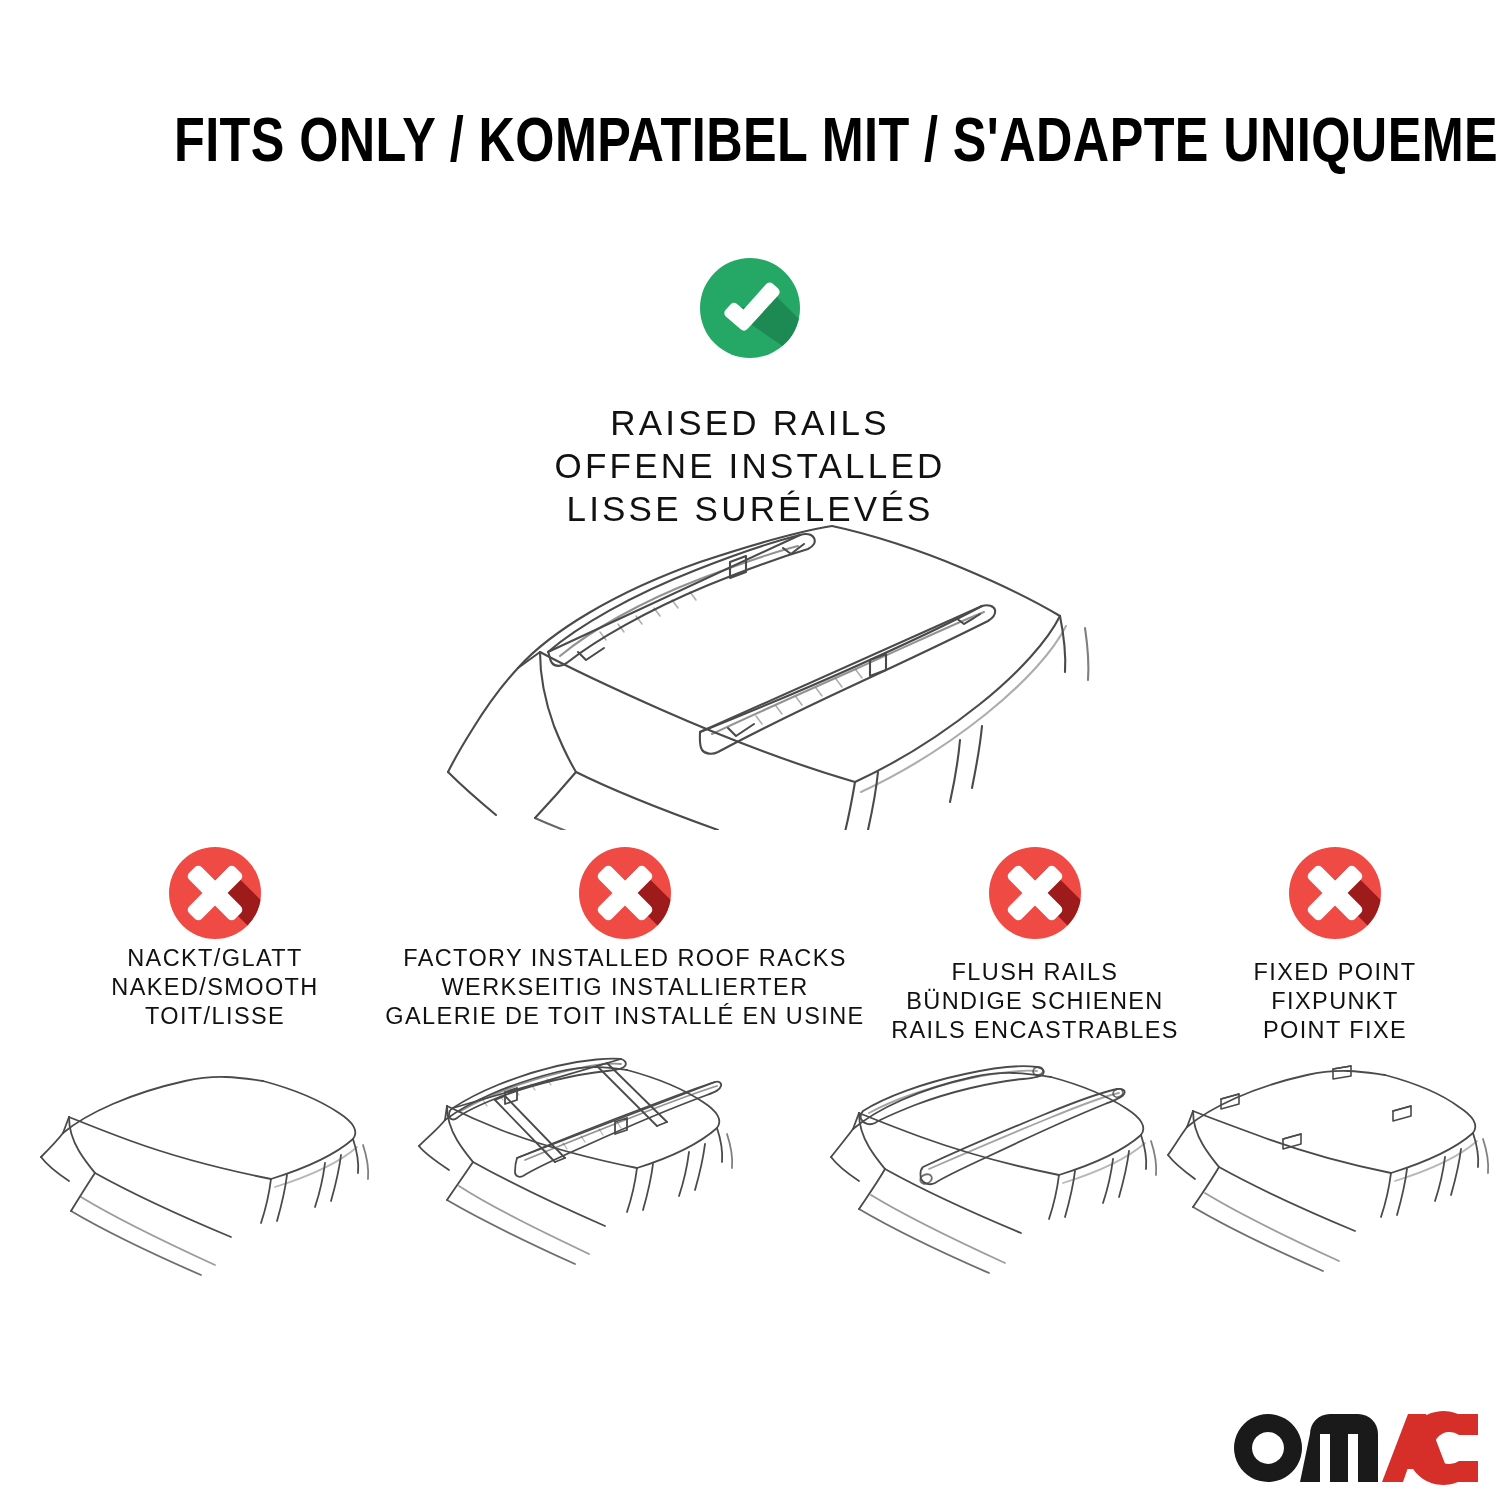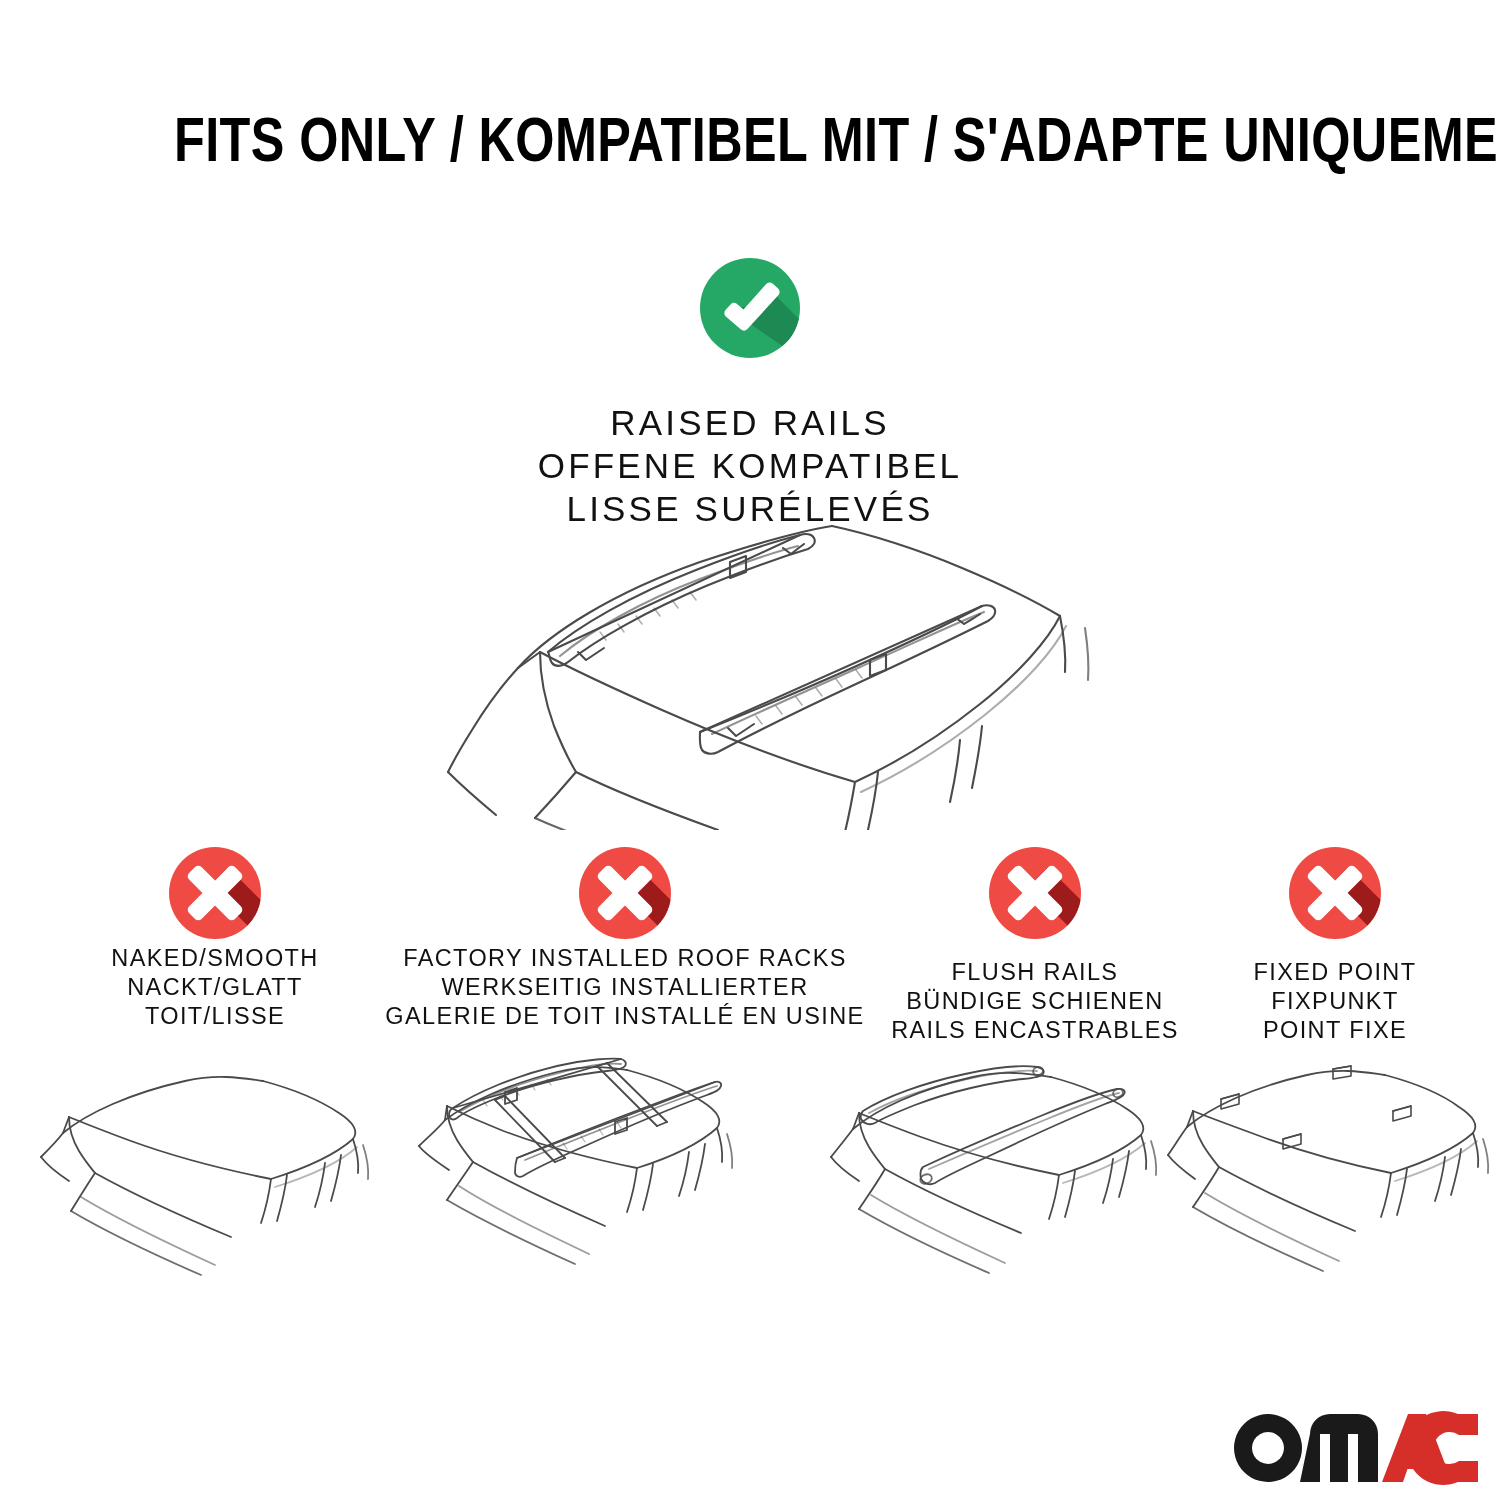--- a/index.html
+++ b/index.html
@@ -91,21 +91,21 @@
   <svg viewBox="0 0 100 100">
 
     <path d="M33 49 L49 65 L100 100 L100 62 L74 36 L62 36 L49 49 Z" fill="#1d8a53"></path>
 
     <path d="M30.5 46.5 L25.5 52 a4.5 4.5 0 0 0 0.3 6.4 L41 71.5 a4.5 4.5 0 0 0 6.4 -0.4 L78.5 37 a4.5 4.5 0 0 0 -0.4 -6.4 L72.6 25.6 a4.5 4.5 0 0 0 -6.4 0.4 L43.5 51.5 L37 45.9 a4.5 4.5 0 0 0 -6.5 0.6 Z" fill="#ffffff"></path>
   </svg>
 </div>
 
 <div class="label-block" id="ok-label">
   <span class="ln">RAISED RAILS</span>
-  <span class="ln">OFFENE KOMPATIBEL</span>
+  <span class="ln">OFFENE INSTALLED</span>
   <span class="ln">LISSE SURÉLEVÉS</span>
 </div>
 
 <div class="illus" id="illus-main">
   <svg width="700" height="330" viewBox="0 0 700 330" fill="none" stroke="#4a4a4a" stroke-width="2.1" stroke-linejoin="round" stroke-linecap="round">
 
     <path d="M118 168 C150 132 215 92 300 62 C360 42 408 30 432 26"></path>
     <path d="M432 26 C470 34 520 50 562 68 C605 86 640 104 660 116"></path>
     <path d="M660 116 C648 140 620 172 580 204 C540 236 494 264 455 282"></path>
     <path d="M455 282 C400 266 330 240 262 210 C210 187 166 166 140 152"></path>
@@ -168,22 +168,22 @@
 </div>
 
 <div class="badge" id="x-badge-0" style="left:169px; top:847px; width:92px; height:92px; background:#ef4a44;">
   <svg viewBox="0 0 100 100">
     <path d="M50 50 L100 100 L100 58 L64 22 L50 36 Z" fill="#9e1b1b"></path>
     <path d="M63.6 50 L78.2 35.4 a5 5 0 0 0 0 -7.1 l-6.5 -6.5 a5 5 0 0 0 -7.1 0 L50 36.4 L35.4 21.8 a5 5 0 0 0 -7.1 0 l-6.5 6.5 a5 5 0 0 0 0 7.1 L36.4 50 L21.8 64.6 a5 5 0 0 0 0 7.1 l6.5 6.5 a5 5 0 0 0 7.1 0 L50 63.6 L64.6 78.2 a5 5 0 0 0 7.1 0 l6.5 -6.5 a5 5 0 0 0 0 -7.1 Z" fill="#ffffff"></path>
     <path d="M50 50 L64.6 64.6 L71.7 71.7 a5 5 0 0 0 6.5 -7.1 L63.6 50 Z" fill="#ffffff" opacity="0.72"></path>
   </svg>
 </div>
 <div class="label-block x-label" id="x-label-0">
+  <span class="ln">NACKT/GLATT</span>
   <span class="ln">NAKED/SMOOTH</span>
-  <span class="ln">NACKT/GLATT</span>
   <span class="ln">TOIT/LISSE</span>
 </div>
 
 <div class="badge" id="x-badge-1" style="left:579px; top:847px; width:92px; height:92px; background:#ef4a44;">
   <svg viewBox="0 0 100 100">
     <path d="M50 50 L100 100 L100 58 L64 22 L50 36 Z" fill="#9e1b1b"></path>
     <path d="M63.6 50 L78.2 35.4 a5 5 0 0 0 0 -7.1 l-6.5 -6.5 a5 5 0 0 0 -7.1 0 L50 36.4 L35.4 21.8 a5 5 0 0 0 -7.1 0 l-6.5 6.5 a5 5 0 0 0 0 7.1 L36.4 50 L21.8 64.6 a5 5 0 0 0 0 7.1 l6.5 6.5 a5 5 0 0 0 7.1 0 L50 63.6 L64.6 78.2 a5 5 0 0 0 7.1 0 l6.5 -6.5 a5 5 0 0 0 0 -7.1 Z" fill="#ffffff"></path>
     <path d="M50 50 L64.6 64.6 L71.7 71.7 a5 5 0 0 0 6.5 -7.1 L63.6 50 Z" fill="#ffffff" opacity="0.72"></path>
   </svg>
 </div>

